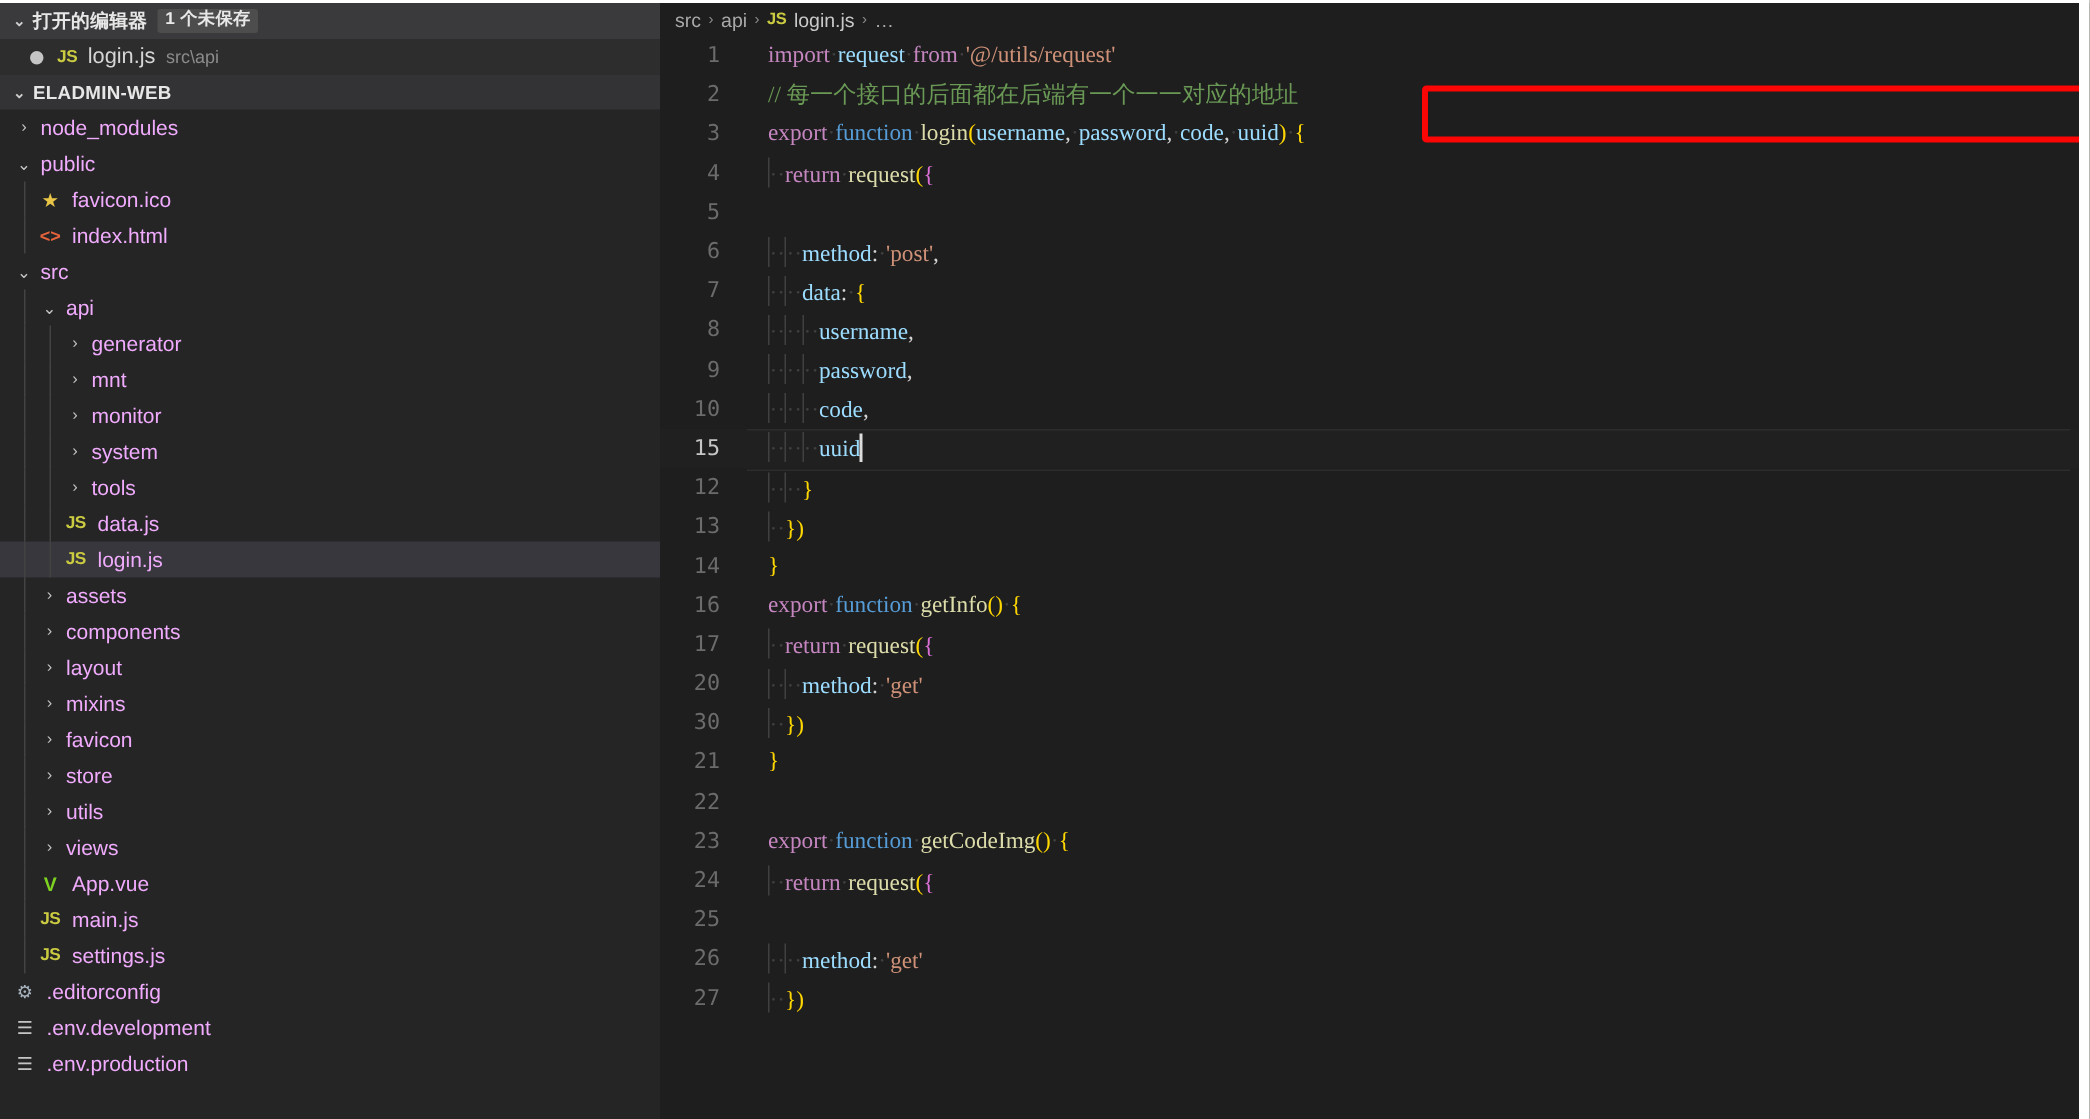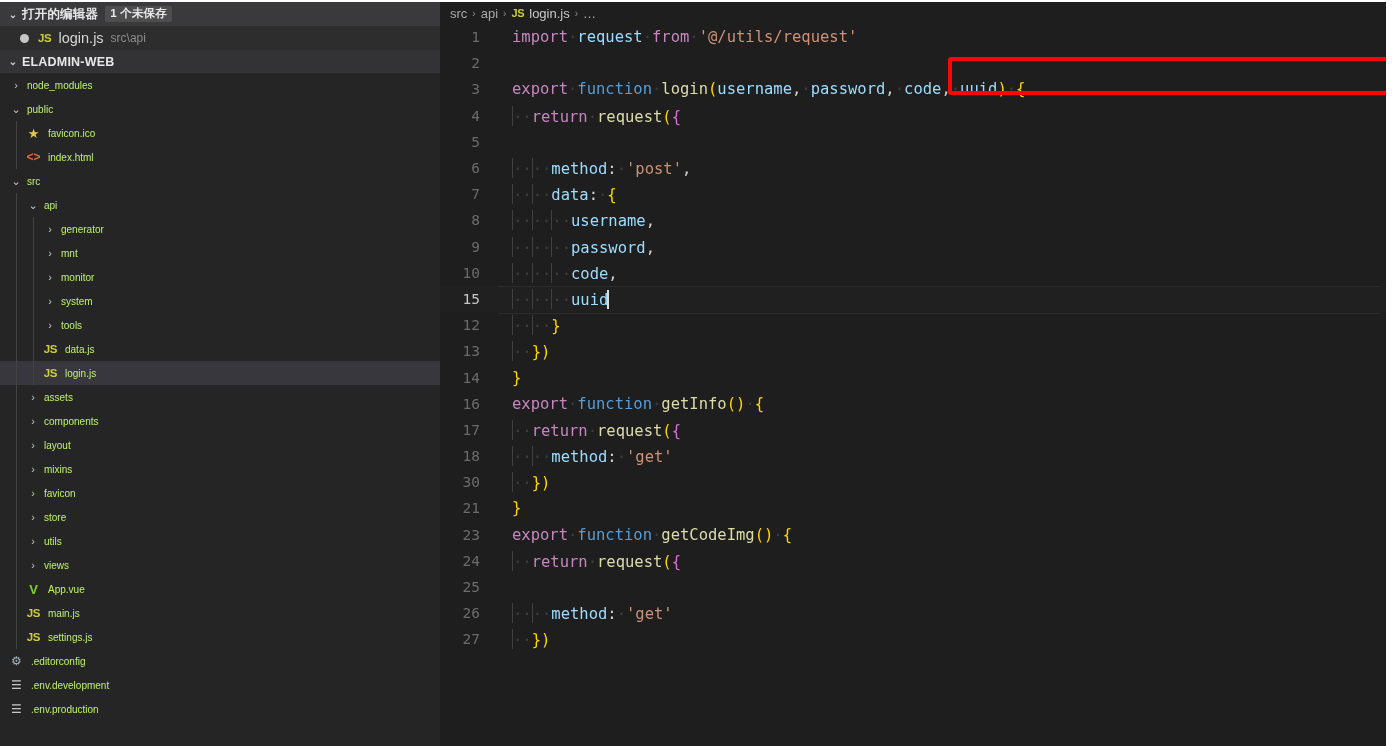--- a/index.html
+++ b/index.html
@@ -77,21 +77,21 @@
 
   .tree { padding-top: 0px; }
   .row {
     height: 24px;
     display: flex; align-items: center;
     white-space: nowrap;
     position: relative;
     cursor: default;
   }
   .row.selected { background: #37373d; }
-  .row .label { color: #bef264; font-size: 10px; }
+  .row .label { color: #f0abfc; font-size: 14px; }
   .twisty {
     width: 16px; flex: 0 0 16px;
     color: #c3c3c3; font-size: 11px;
     display: inline-flex; align-items: center; justify-content: center;
     margin-right: 3px;
   }
   .ficon {
     width: 17px; flex: 0 0 17px;
     display: inline-flex; align-items: center; justify-content: center;
     margin-right: 6px; font-size: 12px;
@@ -145,21 +145,21 @@
     content: ""; position: absolute; left: 58px; right: 10px; top: 0;
     border-top: 1px solid #2c2c2c; border-bottom: 1px solid #2c2c2c;
     height: 100%; pointer-events: none;
   }
   .lnum {
     width: 58px; flex: 0 0 58px;
     text-align: right; padding-right: 18px;
     color: #6b6b6b; font-size: 14.5px;
   }
   .cline.active .lnum { color: #c6c6c6; }
-  .ctext { padding-left: 14px; position: relative; }
+  .ctext { padding-left: 14px; position: relative; font-family: Liberation Serif, serif; }
 
   
   .t-kw     { color: #c586c0; }   
   .t-kw2    { color: #569cd6; }   
   .t-var    { color: #9cdcfe; }
   .t-fn     { color: #dcdcaa; }
   .t-str    { color: #ce9178; }
   .t-punc   { color: #d4d4d4; }
   .t-prop   { color: #9cdcfe; }
   .t-comment{ color: #6a9955; }
@@ -396,38 +396,39 @@
       <span class="bc-seg">api</span>
       <span class="bc-sep">›</span>
       <span class="bc-js">JS</span>
       <span class="bc-file">login.js</span>
       <span class="bc-sep">›</span>
       <span class="bc-seg">…</span>
     </div>
 
     <div class="code-area" id="code-area">
         <div class="cline"><span class="lnum">1</span><span class="ctext"><span class="t-kw">import</span><span class="ws">·</span><span class="t-var">request</span><span class="ws">·</span><span class="t-kw">from</span><span class="ws">·</span><span class="t-str">'@/utils/request'</span></span></div>
-        <div class="cline"><span class="lnum">2</span></div>
+        <div class="cline"><span class="lnum">2</span><span class="ctext"><span class="t-comment">// 每一个接口的后面都在后端有一个一一对应的地址</span></span></div>
         <div class="cline"><span class="lnum">3</span><span class="ctext"><span class="t-kw">export</span><span class="ws">·</span><span class="t-kw2">function</span><span class="ws">·</span><span class="t-fn">login</span><span class="t-brkt-y">(</span><span class="t-var">username</span><span class="t-punc">,</span><span class="ws">·</span><span class="t-var">password</span><span class="t-punc">,</span><span class="ws">·</span><span class="t-var">code</span><span class="t-punc">,</span><span class="ws">·</span><span class="t-var">uuid</span><span class="t-brkt-y">)</span><span class="ws">·</span><span class="t-brkt-y">{</span></span></div>
         <div class="cline"><span class="lnum">4</span><span class="ctext"><span class="indent-bar"></span><span class="ws">··</span><span class="t-kw">return</span><span class="ws">·</span><span class="t-fn">request</span><span class="t-brkt-y">(</span><span class="t-brkt-p">{</span></span></div>
         <div class="cline"><span class="lnum">5</span></div>
         <div class="cline"><span class="lnum">6</span><span class="ctext"><span class="indent-bar"></span><span class="ws">··</span><span class="indent-bar"></span><span class="ws">··</span><span class="t-prop">method</span><span class="t-punc">:</span><span class="ws">·</span><span class="t-str">'post'</span><span class="t-punc">,</span></span></div>
         <div class="cline"><span class="lnum">7</span><span class="ctext"><span class="indent-bar"></span><span class="ws">··</span><span class="indent-bar"></span><span class="ws">··</span><span class="t-prop">data</span><span class="t-punc">:</span><span class="ws">·</span><span class="t-brkt-y">{</span></span></div>
         <div class="cline"><span class="lnum">8</span><span class="ctext"><span class="indent-bar"></span><span class="ws">··</span><span class="indent-bar"></span><span class="ws">··</span><span class="indent-bar"></span><span class="ws">··</span><span class="t-var">username</span><span class="t-punc">,</span></span></div>
         <div class="cline"><span class="lnum">9</span><span class="ctext"><span class="indent-bar"></span><span class="ws">··</span><span class="indent-bar"></span><span class="ws">··</span><span class="indent-bar"></span><span class="ws">··</span><span class="t-var">password</span><span class="t-punc">,</span></span></div>
         <div class="cline"><span class="lnum">10</span><span class="ctext"><span class="indent-bar"></span><span class="ws">··</span><span class="indent-bar"></span><span class="ws">··</span><span class="indent-bar"></span><span class="ws">··</span><span class="t-var">code</span><span class="t-punc">,</span></span></div>
         <div class="cline active"><span class="lnum">15</span><span class="ctext"><span class="indent-bar"></span><span class="ws">··</span><span class="indent-bar"></span><span class="ws">··</span><span class="indent-bar"></span><span class="ws">··</span><span class="t-var">uuid</span><span class="cursor"></span></span></div>
         <div class="cline"><span class="lnum">12</span><span class="ctext"><span class="indent-bar"></span><span class="ws">··</span><span class="indent-bar"></span><span class="ws">··</span><span class="t-brkt-y">}</span></span></div>
         <div class="cline"><span class="lnum">13</span><span class="ctext"><span class="indent-bar"></span><span class="ws">··</span><span class="t-brkt-y">}</span><span class="t-brkt-y">)</span></span></div>
         <div class="cline"><span class="lnum">14</span><span class="ctext"><span class="t-brkt-y">}</span></span></div>
         <div class="cline"><span class="lnum">16</span><span class="ctext"><span class="t-kw">export</span><span class="ws">·</span><span class="t-kw2">function</span><span class="ws">·</span><span class="t-fn">getInfo</span><span class="t-brkt-y">(</span><span class="t-brkt-y">)</span><span class="ws">·</span><span class="t-brkt-y">{</span></span></div>
         <div class="cline"><span class="lnum">17</span><span class="ctext"><span class="indent-bar"></span><span class="ws">··</span><span class="t-kw">return</span><span class="ws">·</span><span class="t-fn">request</span><span class="t-brkt-y">(</span><span class="t-brkt-p">{</span></span></div>
-        <div class="cline"><span class="lnum">18</span><span class="ctext"><span class="indent-bar"></span><span class="ws">··</span><span class="indent-bar"></span><span class="ws">··</span><span class="t-prop">method</span><span class="t-punc">:</span><span class="ws">·</span><span class="t-str">'get'</span></span></div>
+        <div class="cline"><span class="lnum">20</span><span class="ctext"><span class="indent-bar"></span><span class="ws">··</span><span class="indent-bar"></span><span class="ws">··</span><span class="t-prop">method</span><span class="t-punc">:</span><span class="ws">·</span><span class="t-str">'get'</span></span></div>
         <div class="cline"><span class="lnum">30</span><span class="ctext"><span class="indent-bar"></span><span class="ws">··</span><span class="t-brkt-y">}</span><span class="t-brkt-y">)</span></span></div>
         <div class="cline"><span class="lnum">21</span><span class="ctext"><span class="t-brkt-y">}</span></span></div>
+        <div class="cline"><span class="lnum">22</span><span class="ctext"></span></div>
         <div class="cline"><span class="lnum">23</span><span class="ctext"><span class="t-kw">export</span><span class="ws">·</span><span class="t-kw2">function</span><span class="ws">·</span><span class="t-fn">getCodeImg</span><span class="t-brkt-y">(</span><span class="t-brkt-y">)</span><span class="ws">·</span><span class="t-brkt-y">{</span></span></div>
         <div class="cline"><span class="lnum">24</span><span class="ctext"><span class="indent-bar"></span><span class="ws">··</span><span class="t-kw">return</span><span class="ws">·</span><span class="t-fn">request</span><span class="t-brkt-y">(</span><span class="t-brkt-p">{</span></span></div>
         <div class="cline"><span class="lnum">25</span></div>
         <div class="cline"><span class="lnum">26</span><span class="ctext"><span class="indent-bar"></span><span class="ws">··</span><span class="indent-bar"></span><span class="ws">··</span><span class="t-prop">method</span><span class="t-punc">:</span><span class="ws">·</span><span class="t-str">'get'</span></span></div>
         <div class="cline"><span class="lnum">27</span><span class="ctext"><span class="indent-bar"></span><span class="ws">··</span><span class="t-brkt-y">}</span><span class="t-brkt-y">)</span></span></div>
       </div>
 
     <div class="annot-box"></div>
   </div>
 

